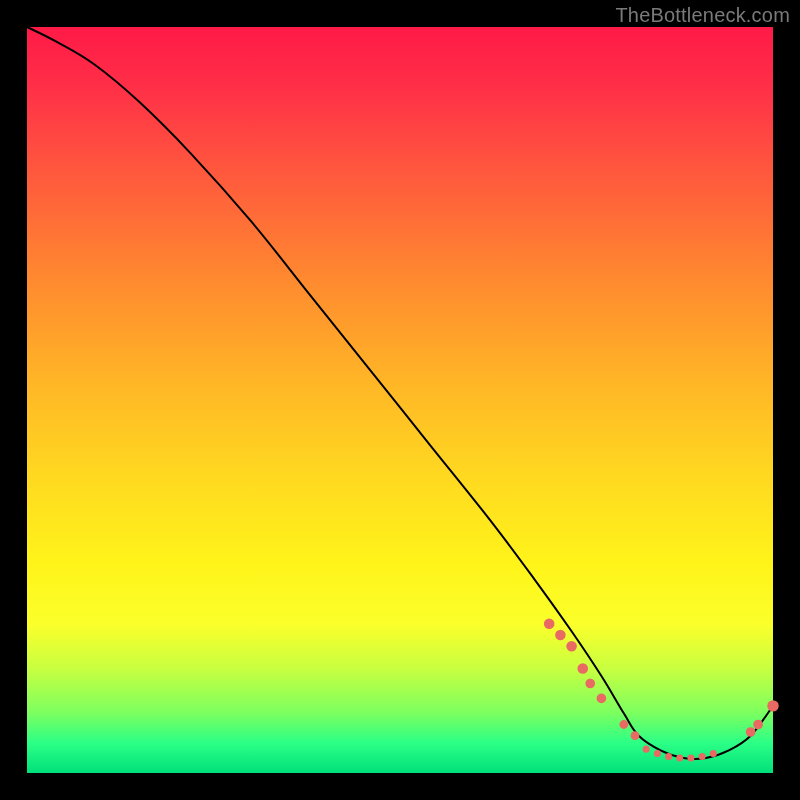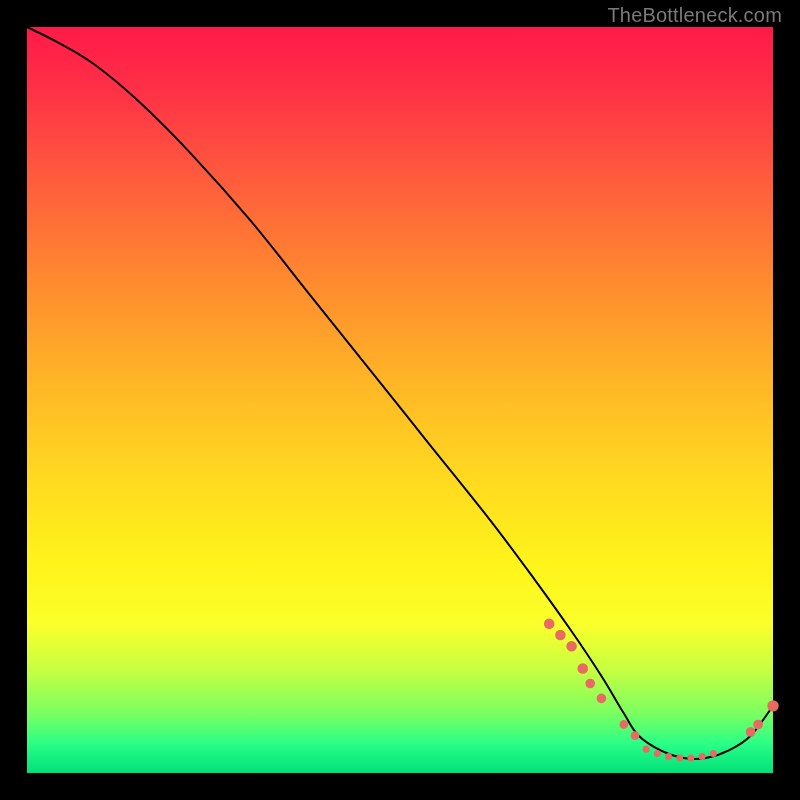--- a/index.html
+++ b/index.html
@@ -13,21 +13,21 @@
   }
   .frame {
     position: relative;
     width: 800px;
     height: 800px;
     background: #000;
   }
   .watermark {
     position: absolute;
     top: 4px;
-    right: 18px;
+    right: 10px;
     color: #7a7a7a;
     font-size: 20px;
     font-weight: 500;
     letter-spacing: 0.2px;
     user-select: none;
   }
   .plot-area {
     position: absolute;
     left: 27px;
     top: 27px;

